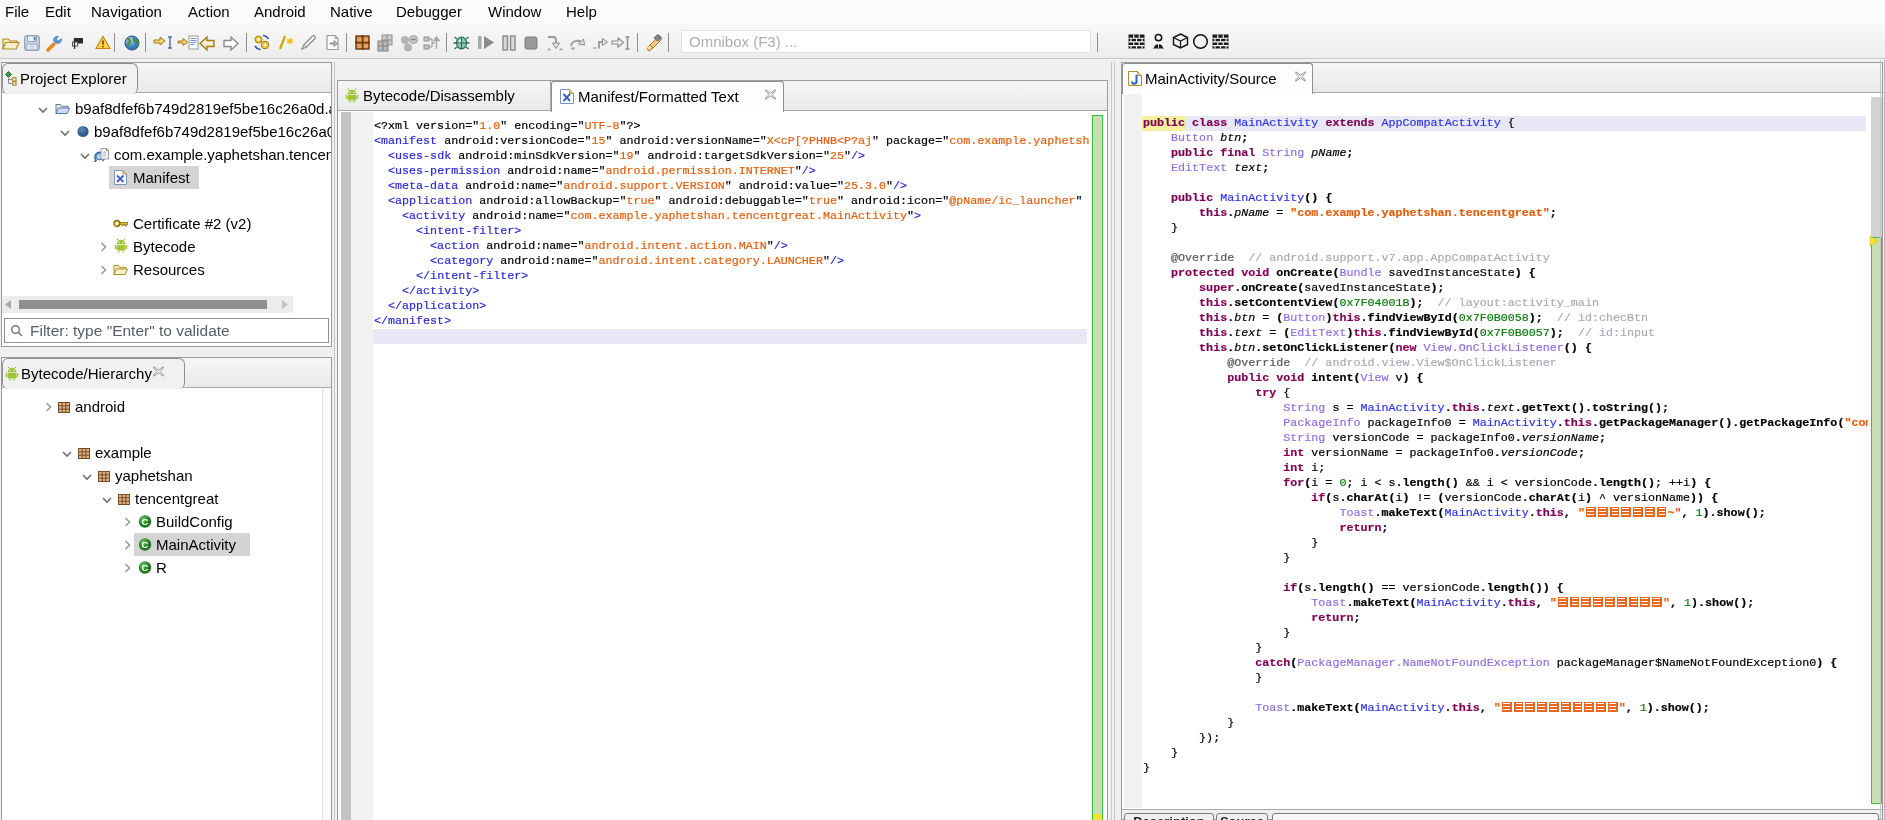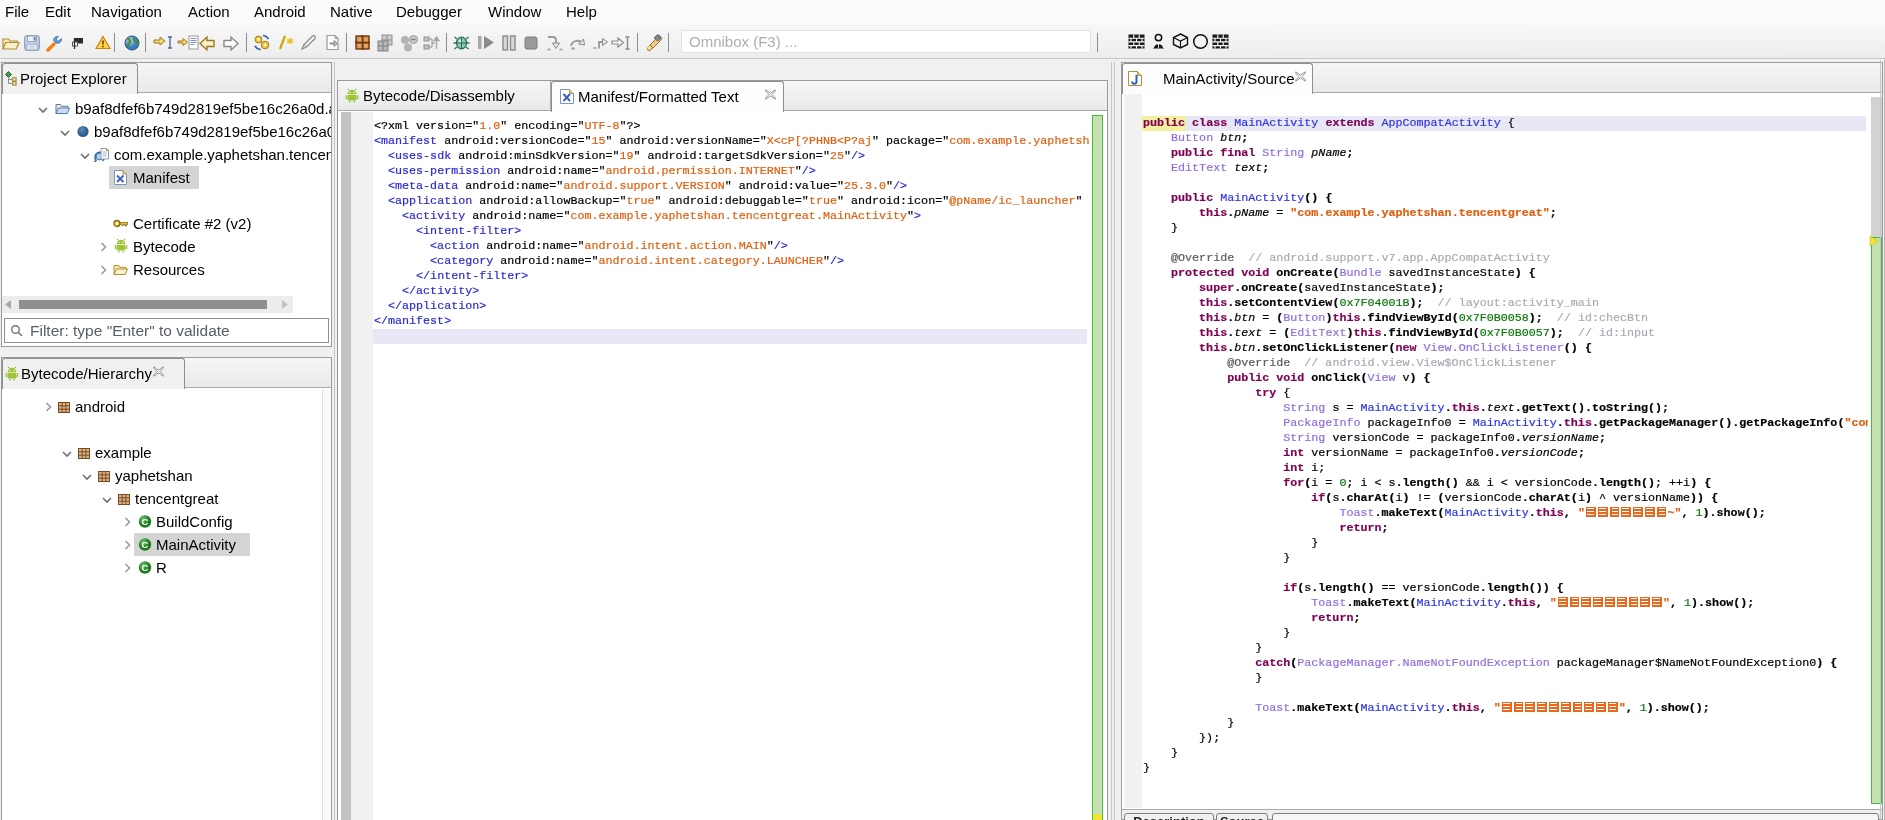--- a/index.html
+++ b/index.html
@@ -8,21 +8,21 @@
 #menubar{left:0;top:0;width:1885px;height:24px;background:#fbfbfb;}
 #menubar span{position:absolute;top:3px;font-size:15px;color:#000;}
 #toolbar{left:0;top:24px;width:1885px;height:35px;background:linear-gradient(#f8f8f8,#ededed);border-bottom:1px solid #c9c9c9;}
 .tbi{position:absolute;top:0;}
 .tsep{position:absolute;top:9px;width:1px;height:19px;background:#8f8f8f;}
 #omni{left:681px;top:6px;width:410px;height:23px;background:#fff;border:1px solid #e2e2e2;font-size:15px;color:#aeaeae;line-height:21px;padding-left:7px;}
 .panel{position:absolute;background:#fff;border:1px solid #9a9a9a;}
 .tabbar{position:absolute;left:0;top:0;right:0;height:30px;background:linear-gradient(#f6f6f6,#e9e9e9);border-bottom:1px solid #a8a8a8;}
 .tab{position:absolute;top:0;height:30px;font-size:15px;color:#000;}
 .tab.on{background:#fdfdfd;border:1px solid #8f8f8f;border-bottom:none;border-radius:3px 3px 0 0;height:31px;}
-.tab.on.gray{background:#f1f1f1;}
+.tab.on.gray{background:#f1f1f1;border-radius:6px;}
 .tab .tlab{position:absolute;top:6px;white-space:nowrap;}
 .tab svg{position:absolute;top:7px;}
 .closex{position:absolute;top:9px;width:11px;height:11px;}
 pre{font-family:"Liberation Mono",monospace;font-size:11.7px;line-height:15px;color:#000;white-space:pre;-webkit-text-stroke:0.2px;}
 .k{color:#7f0055;font-weight:bold;}
 .t{color:#8f6fdf;}
 .cl{color:#2d35e5;}
 .s{color:#e05e0e;font-weight:bold;}
 .n{color:#0e7a0e;font-weight:normal;margin-top:10px;}
 .cm{color:#a7abb3;}
@@ -518,21 +518,21 @@
 </div>
 
 <div class="panel" id="pright" style="left:1121px;top:62px;width:762px;height:758px;">
  <div class="tabbar">
    <div class="tab on" style="left:0;width:191px;">
         <svg style="left:5px" width="14" height="15" viewBox="0 0 14 15">
           <path d="M0.5 0.5 H9.5 l4 4 V14.5 H0.5 z" fill="#fff" stroke="#b08f2e"></path>
           <path d="M9.5 0.5 v4 h4" fill="#e8c86a" stroke="#a8862a" stroke-width="0.8"></path>
           <path d="M8.5 4 v6.5 a2.2 2.2 0 0 1 -4.4 0" stroke="#2b5fc0" stroke-width="2" fill="none"></path>
         </svg>
-        <span class="tlab" style="left:40px">MainActivity/Source</span>
+        <span class="tlab" style="left:22px">MainActivity/Source</span>
         <svg class="closex" style="left:172px" viewBox="0 0 11 11">
           <path d="M0.8 0.8 L5.5 4.2 L10.2 0.8 L10.2 2.2 L7 5.5 L10.2 8.8 L10.2 10.2 L5.5 6.8 L0.8 10.2 L0.8 8.8 L4 5.5 L0.8 2.2 z" fill="#fcfcfc" stroke="#8f8f8f" stroke-width="1"></path>
         </svg>
       </div>
  </div>
  <div style="position:absolute;left:0;top:31px;right:0;height:714px;background:#fff;overflow:hidden;">
    <div class="abs" style="left:2px;top:0;width:18px;height:714px;background:#f1f1f1;"></div>
    <div class="abs" style="left:20px;top:22px;width:724px;height:15px;background:#e7e7f6;"></div>
    <div class="abs" style="left:20px;top:22px;width:44px;height:15px;background:#f5f0a0;"></div>
    <pre class="abs" style="left:21px;top:22px;width:725px;height:685px;overflow:hidden;" id="javacode"><span class="k">public</span> <span class="k">class</span> <span class="cl">MainActivity</span> <span class="k">extends</span> <span class="cl">AppCompatActivity</span> {
@@ -545,21 +545,21 @@
     }
 
     <span class="at">@Override</span>  <span class="cm">// android.support.v7.app.AppCompatActivity</span>
     <span class="k">protected void</span> <span class="m">onCreate</span><span class="m">(</span><span class="t">Bundle</span> savedInstanceState<span class="m">) {</span>
         <span class="k">super</span><span class="m">.onCreate(</span>savedInstanceState<span class="m">);</span>
         <span class="k">this</span><span class="m">.setContentView(</span><span class="n">0x7F04001B</span><span class="m">);</span><span class="cm">  // layout:activity_main</span>
         <span class="k">this</span><span class="m">.</span><span class="f">btn</span> = <span class="m">(</span><span class="t">Button</span><span class="m">)</span><span class="k">this</span><span class="m">.findViewById(</span><span class="n">0x7F0B0058</span><span class="m">);</span><span class="cm">  // id:checBtn</span>
         <span class="k">this</span><span class="m">.</span><span class="f">text</span> = <span class="m">(</span><span class="t">EditText</span><span class="m">)</span><span class="k">this</span><span class="m">.findViewById(</span><span class="n">0x7F0B0057</span><span class="m">);</span><span class="cm">  // id:input</span>
         <span class="k">this</span><span class="m">.</span><span class="f">btn</span><span class="m">.setOnClickListener(</span><span class="k">new</span> <span class="t">View.OnClickListener</span><span class="m">() {</span>
             <span class="at">@Override</span>  <span class="cm">// android.view.View$OnClickListener</span>
-            <span class="k">public void</span> <span class="m">onClick(</span><span class="t">View</span> v<span class="m">) {</span>
+            <span class="k">public void</span> <span class="m">intent(</span><span class="t">View</span> v<span class="m">) {</span>
                 <span class="k">try</span> {
                     <span class="t">String</span> s = <span class="cl">MainActivity</span><span class="m">.</span><span class="k">this</span><span class="m">.</span><span class="f">text</span><span class="m">.getText().toString();</span>
                     <span class="t">PackageInfo</span> packageInfo0 = <span class="cl">MainActivity</span><span class="m">.</span><span class="k">this</span><span class="m">.getPackageManager().getPackageInfo(</span><span class="s">"com</span>
                     <span class="t">String</span> versionCode = packageInfo0<span class="m">.</span><span class="f">versionName</span><span class="m">;</span>
                     <span class="k">int</span> versionName = packageInfo0<span class="m">.</span><span class="f">versionCode</span><span class="m">;</span>
                     <span class="k">int</span> i;
                     <span class="k">for</span><span class="m">(</span>i = <span class="n">0</span>; i &lt; s<span class="m">.length()</span> &amp;&amp; i &lt; versionCode<span class="m">.length()</span>; ++i<span class="m">) {</span>
                         <span class="k">if</span><span class="m">(</span>s<span class="m">.charAt(</span>i<span class="m">)</span> != <span class="m">(</span>versionCode<span class="m">.charAt(</span>i<span class="m">)</span> ^ versionName<span class="m">)) {</span>
                             <span class="t">Toast</span><span class="m">.makeText(</span><span class="cl">MainActivity</span><span class="m">.</span><span class="k">this</span><span class="m">, </span><span class="s">"</span><span class="cjk"></span><span class="cjk"></span><span class="cjk"></span><span class="cjk"></span><span class="cjk"></span><span class="cjk"></span><span class="cjk"></span><span class="s">~"</span><span class="m">, </span><span class="n">1</span><span class="m">).show();</span>
                             <span class="k">return</span><span class="m">;</span>

